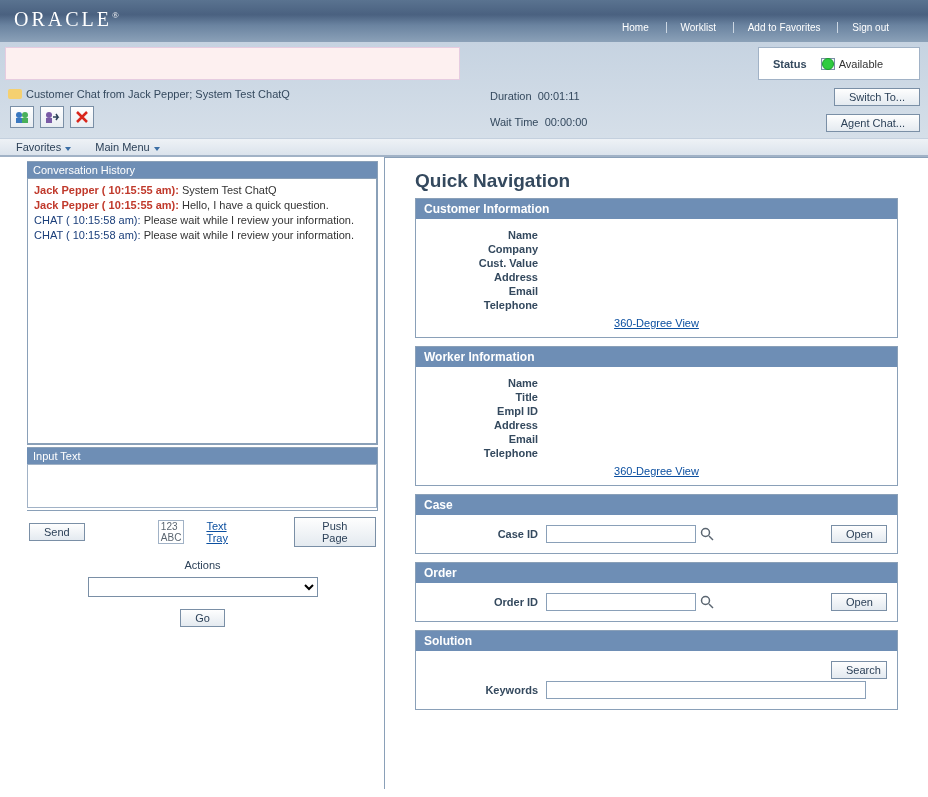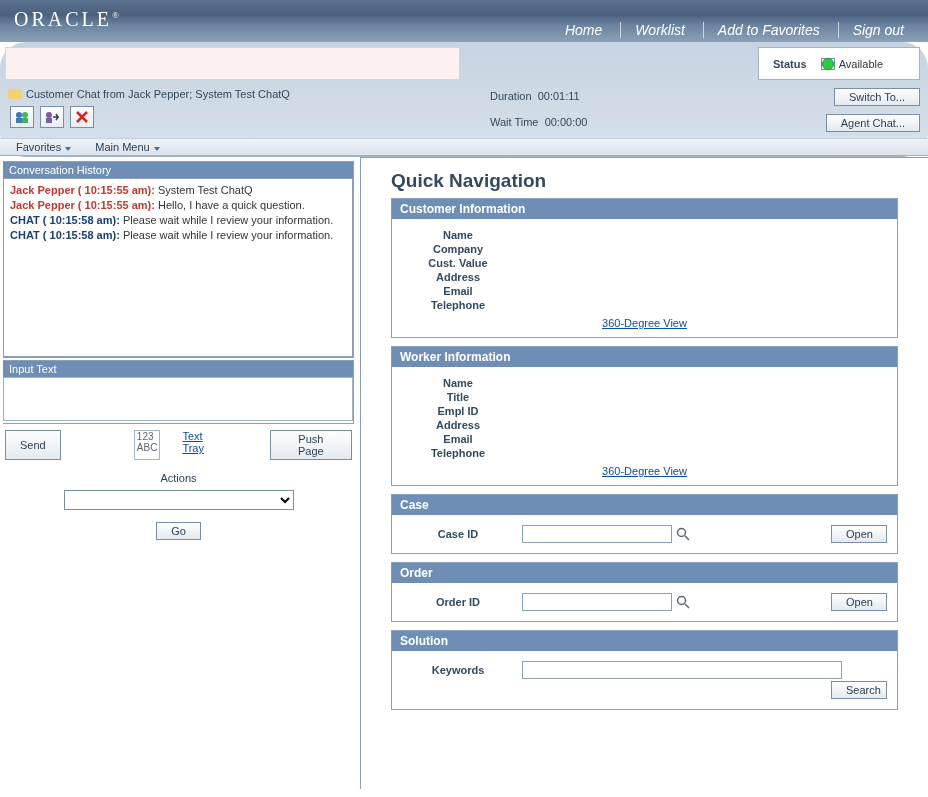--- a/index.html
+++ b/index.html
@@ -1,75 +1,75 @@
 <!DOCTYPE html>
 <html><head>
 <meta charset="utf-8">
 <style>
   * { box-sizing: border-box; }
   body { margin:0; font-family: Arial, Helvetica, sans-serif; font-size:11px; color:#333; background:#fff; width:928px; }
   
   .topbar { background: linear-gradient(to bottom,#5a7390 0%,#4a6180 35%,#6a83a0 60%,#8ba1b8 100%); height:42px; position:relative; color:#fff; }
   .logo { font-family: "Times New Roman", serif; font-size:20px; letter-spacing:3px; padding:8px 14px; }
   .logo sup{ font-size:9px; letter-spacing:0;}
-  .toplinks { position:absolute; right:10px; top:22px; font-size:14px;font-style:italic; }
+  .toplinks { position:absolute; right:25px; top:22px; font-size:10px; }
   .toplinks a { color:#fff; text-decoration:none; padding:0 14px; border-left:1px solid #cbd6e2; }
   .toplinks a:first-child{border-left:none;}
 
-  .hdr-zone{ background: linear-gradient(to bottom,#c6d3e1,#d8e1ea); position:relative; border-bottom:1px solid #a1b2c6;border-radius:26px; }
+  .hdr-zone{ background: linear-gradient(to bottom,#c6d3e1,#d8e1ea); position:relative; border-bottom:1px solid #a1b2c6; }
   .blankbox{ position:absolute; left:5px; top:5px; width:455px; height:33px; background:#fdf0f0; border:1px solid #e6cce0;}
   .statusbox{ position:absolute; right:8px; top:5px; width:162px; height:33px; background:#fff; border:1px solid #a1b2c6; display:flex; align-items:center;}
   .statusbox .lbl{ font-weight:bold; color:#34495e; padding:0 14px; }
   .statusbox .av{ display:flex; align-items:center; gap:4px; color:#333;}
   .av-icon{ width:12px; height:12px; background:#2ecc40; border:1px solid #199e2b; border-radius:6px;}
   .chat-title{ padding-top:46px; padding-left:8px; color:#34495e; display:flex; align-items:center; gap:4px;}
   .chat-title .ico{ width:14px; height:10px; background:#f5d070; border-radius:2px; display:inline-block;}
   .timing{ position:absolute; left:490px; top:48px; color:#34495e;}
   .timing2{ position:absolute; left:490px; top:74px; color:#34495e;}
   .rbtns{ position:absolute; right:8px; }
   .rbtns.r1{top:46px;margin-left:44px;} .rbtns.r2{top:72px;}
   button.oracle{ background:linear-gradient(to bottom,#fefefe,#e4eaf0); border:1px solid #7a8fa6; color:#2c4158; padding:2px 14px; font-size:11px; cursor:pointer;}
   .iconrow{ padding:6px 10px 6px 10px; display:flex; gap:6px;}
   .iconbtn{ width:24px; height:22px; border:1px solid #7a8fa6; background:linear-gradient(to bottom,#fff,#e8edf2); display:flex; align-items:center; justify-content:center; cursor:pointer;}
   .hdr-zone-inner{height:96px;}
 
   .menubar{ background:linear-gradient(to bottom,#eef2f6,#dbe3ec); border-top:1px solid #c4d0de; border-bottom:1px solid #a1b2c6; padding:2px 16px; display:flex; gap:24px; color:#2c4158;}
   .menubar span{cursor:pointer;}
   .menubar span:after{ content:""; display:inline-block; margin-left:4px; border-left:3px solid transparent; border-right:3px solid transparent; border-top:4px solid #3a6ea5;}
 
-  .workspace{ display:flex; }
+  .workspace{ display:flex;padding-left:24px; }
   .leftcol{ width:360px; flex:none; padding:4px 6px 4px 3px;}
   .rightwrap{ flex:1; border-left:1px solid #8aa0b8; border-top:1px solid #8aa0b8; position:relative; overflow:hidden;}
   .rightscroll{ overflow-y:scroll; height:631px;}
   .rightcol{ padding:10px 30px 10px 30px; }
 
   .panelhdr{ background:#6e8eb5; color:#fff; font-weight:normal; padding:2px 6px;}
-  .chathist{ border:1px solid #8aa0b8; background:#fff; height:179px; padding:4px 6px; overflow:hidden;}
+  .chathist{ border:1px solid #8aa0b8; background:#fff; height:266px; padding:4px 6px; overflow:hidden;}
   .line{ line-height:1.35;}
   .nm-user{ color:#c0392b; font-weight:bold;}
-  .nm-sys{ color:#1a3e7a; font-weight:bold;}
+  .nm-sys{ color:#1a3e7a; font-weight:normal;}
   .leftcol .section{border:1px solid #8aa0b8; margin-bottom:2px;}
   .section.noleft{border-left:none;}
   .inputarea{ width:100%; height:44px; border:1px solid #a1b2c6; resize:none; font-family:inherit; font-size:11px;}
   .ipwrap{padding:0;}
-  .rowbtns{ display:flex; padding:4px 2px; gap:22px;}
+  .rowbtns{ display:flex; align-items:center; padding:4px 2px; gap:22px;}
   .spacer{flex:1;}
   a.link{ color:#0b4fa0; text-decoration:underline; cursor:pointer;}
   .tray-ico{ font-size:10px; color:#5a6570; border:1px solid #a1b2c6; padding:0 2px;}
 
   .actionsrow{ display:flex; align-items:center; gap:6px; padding:8px 2px 12px 2px;flex-direction:column;}
   select.actions{ width:230px; border:1px solid #7a8fa6; height:20px; background:#fff;}
   .openchats{ height:88px; background:#fff;}
 
   h2.qn{ color:#34495e; font-size:19px; margin:2px 0 6px 0; font-family:Arial; font-weight:bold;}
   .grp{ border:1px solid #8aa0b8; margin-bottom:8px;}
   .grp .ghdr{ background:#6e8eb5; color:#fff; padding:3px 8px; font-weight:bold; font-size:12px;}
   .gbody{ padding:8px 10px;}
   .frow{ display:flex; align-items:center; margin:2px 0;}
-  .flabel{ width:120px; text-align:center; font-weight:bold; color:#34495e; padding-right:8px;}
+  .flabel{ width:120px; text-align:right; font-weight:bold; color:#34495e; padding-right:8px;}
   input.txt{ border:1px solid #8aa0b8; height:18px; width:150px; padding:1px 3px; font-size:11px;}
   input.txt.lg{width:320px;}
   .lookup{ width:14px; height:14px; margin-left:4px; cursor:pointer;}
   .centerlink{ text-align:center; padding-top:4px;}
   .tip{ display:flex; align-items:flex-start; gap:6px; margin-top:2px;}
   .tiplbl{ font-weight:bold; color:#34495e; padding-top:4px; width:100px; text-align:right;}
   .tipbox{ border:1px solid #8aa0b8; padding:6px 8px; width:330px; color:#444; position:relative;}
   .popico{ position:absolute; right:-18px; top:-2px; width:14px; height:12px; border:1px solid #7a8fa6; background:linear-gradient(to bottom,#fff,#e0e6ec);}
   .openbtnwrap{flex:1; display:flex; justify-content:flex-end;}
   button.oracle.wide{width:56px;}
@@ -269,28 +269,28 @@
                   <button class="oracle wide">Open</button>
                 </div>
         </div>
       </div>
     </div>
 
     <div class="grp">
       <div class="ghdr">Solution</div>
       <div class="gbody">
         <div class="frow">
-          <div class="flabel">Keywords</div>
-          <input class="txt lg" type="text" style="">
-        </div>
-        <div class="frow">
                 <div class="flabel"></div>
                 <div class="openbtnwrap">
                   <button class="oracle wide">Search</button>
                 </div>
               </div>
+        <div class="frow">
+          <div class="flabel">Keywords</div>
+          <input class="txt lg" type="text" style="">
+        </div>
       </div>
     </div>
 
     </div>
    </div>
   </div>
 </div>
 
 </body></html>

